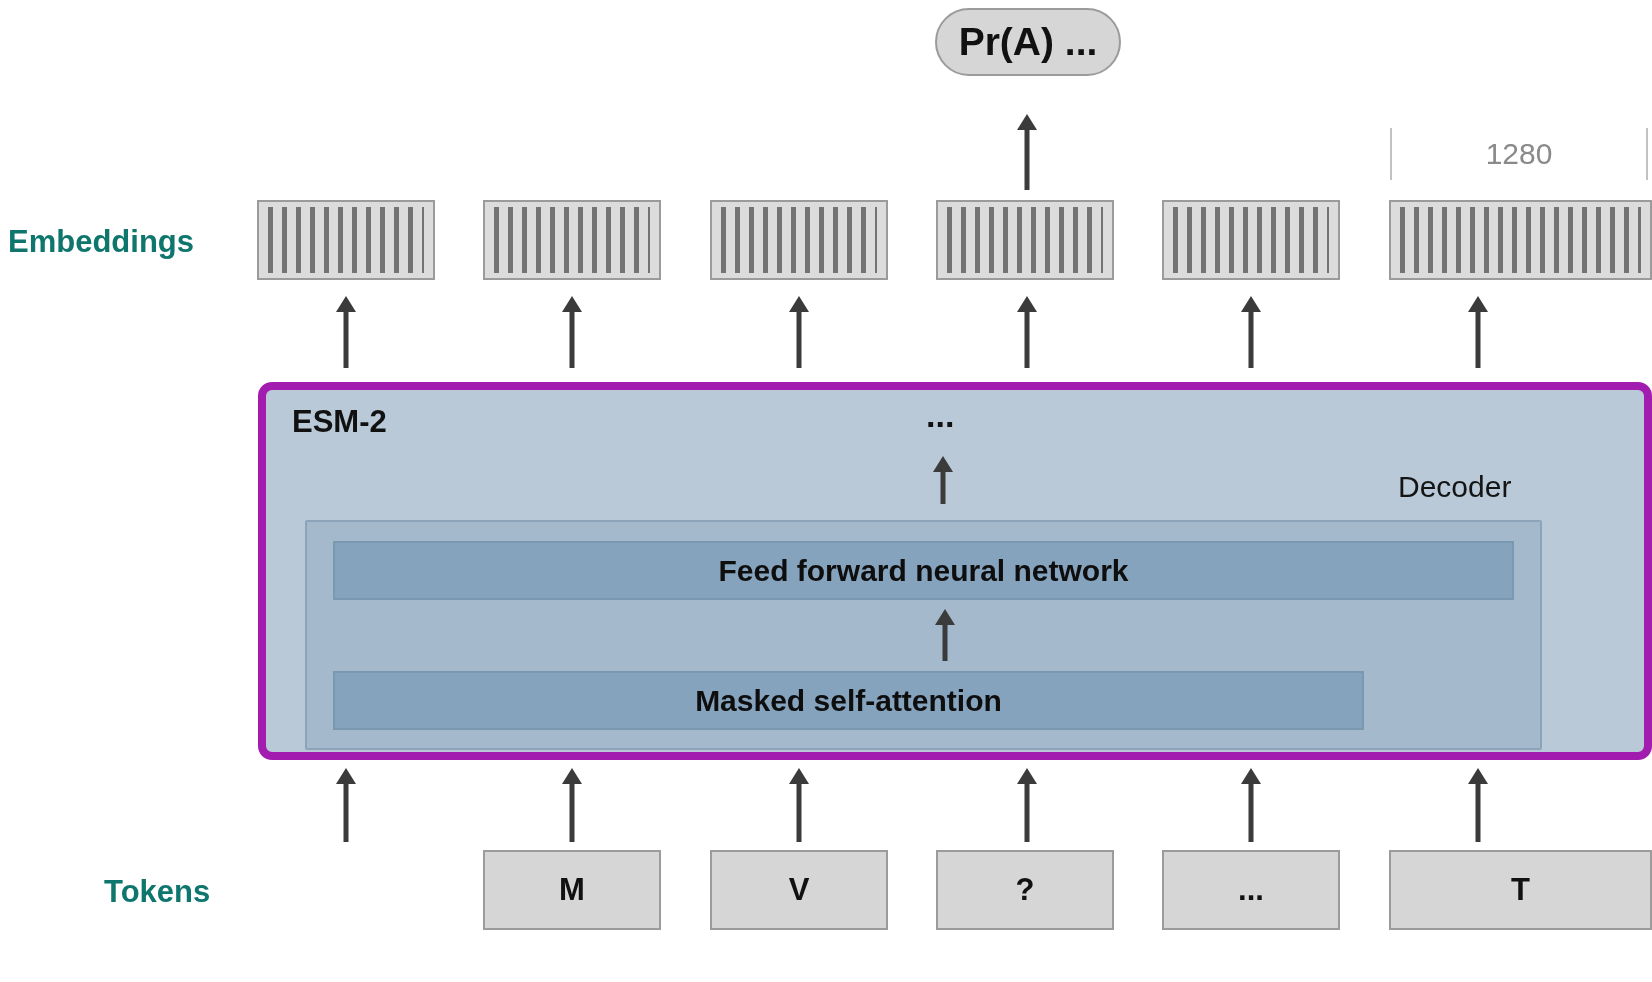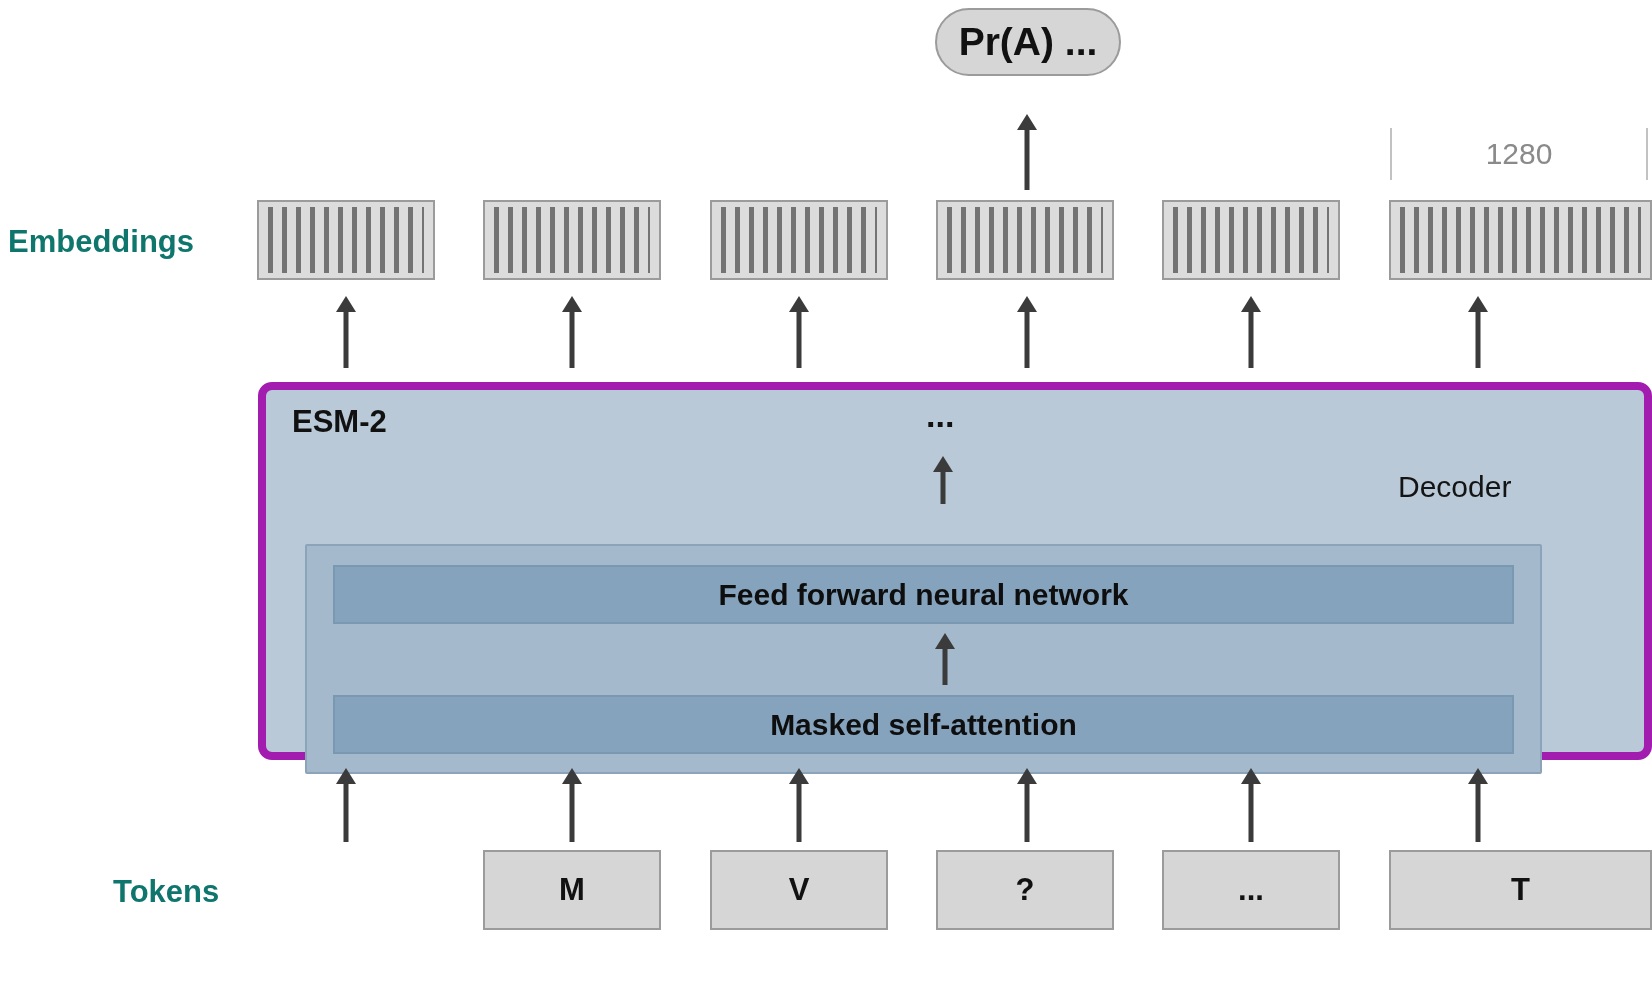--- a/index.html
+++ b/index.html
@@ -82,21 +82,20 @@
   
   .model-box {
     background: var(--model-box, #b9c9d8);
     border: 8px solid #a21caf;
     border-radius: 14px;
   }
   .inner-box {
     background: var(--inner-box, #a4b9cb);
     border: 2px solid #8ba4ba;
     border-radius: 2px;
-    margin-top: 24px;
   }
   .layer-bar {
     background: var(--layer-bar, #85a3bd);
     border: 2px solid #7b98b1;
     display: flex;
     align-items: center;
     justify-content: center;
     font-size: 30px;
     font-weight: 600;
     color: #0e0e0e;
@@ -159,34 +158,34 @@
     <div class="abs decoder-label" style="left:1132px; top:64px;margin-top:16px;">Decoder</div>
 
     <div class="abs inner-box" style="left:39px; top:130px; width:1237px; height:230px;">
 
       <div class="abs layer-bar" style="left:26px; top:19px; width:1181px; height:59px;">
         <span>Feed forward neural network</span>
       </div>
 
       <div class="arrow" style="left:638px; top:87px; height:52px;"></div>
 
-      <div class="abs layer-bar" style="left:26px; top:149px; width:1181px; height:59px;">
+      <div class="abs layer-bar" style="left:26px; top:149px; width:1031px; height:59px;">
         <span>Masked self-attention</span>
       </div>
     </div>
   </div>
 
   <div class="arrow" style="left:346px;  top:768px; height:74px;"></div>
   <div class="arrow" style="left:572px;  top:768px; height:74px;"></div>
   <div class="arrow" style="left:799px;  top:768px; height:74px;"></div>
   <div class="arrow" style="left:1027px; top:768px; height:74px;"></div>
   <div class="arrow" style="left:1251px; top:768px; height:74px;"></div>
   <div class="arrow" style="left:1478px; top:768px; height:74px;"></div>
 
-  <div class="abs row-label" style="left:113px; top:874px;">Tokens</div>
+  <div class="abs row-label" style="left:104px; top:874px;">Tokens</div>
 
   <div class="abs token-box" style="left:483px; top:850px; width:178px; height:80px;">
     <span>M</span>
   </div>
   <div class="abs token-box" style="left:710px; top:850px; width:178px; height:80px;">
     <span>V</span>
   </div>
   <div class="abs token-box" style="left:936px; top:850px; width:178px; height:80px;">
     <span>?</span>
   </div>

